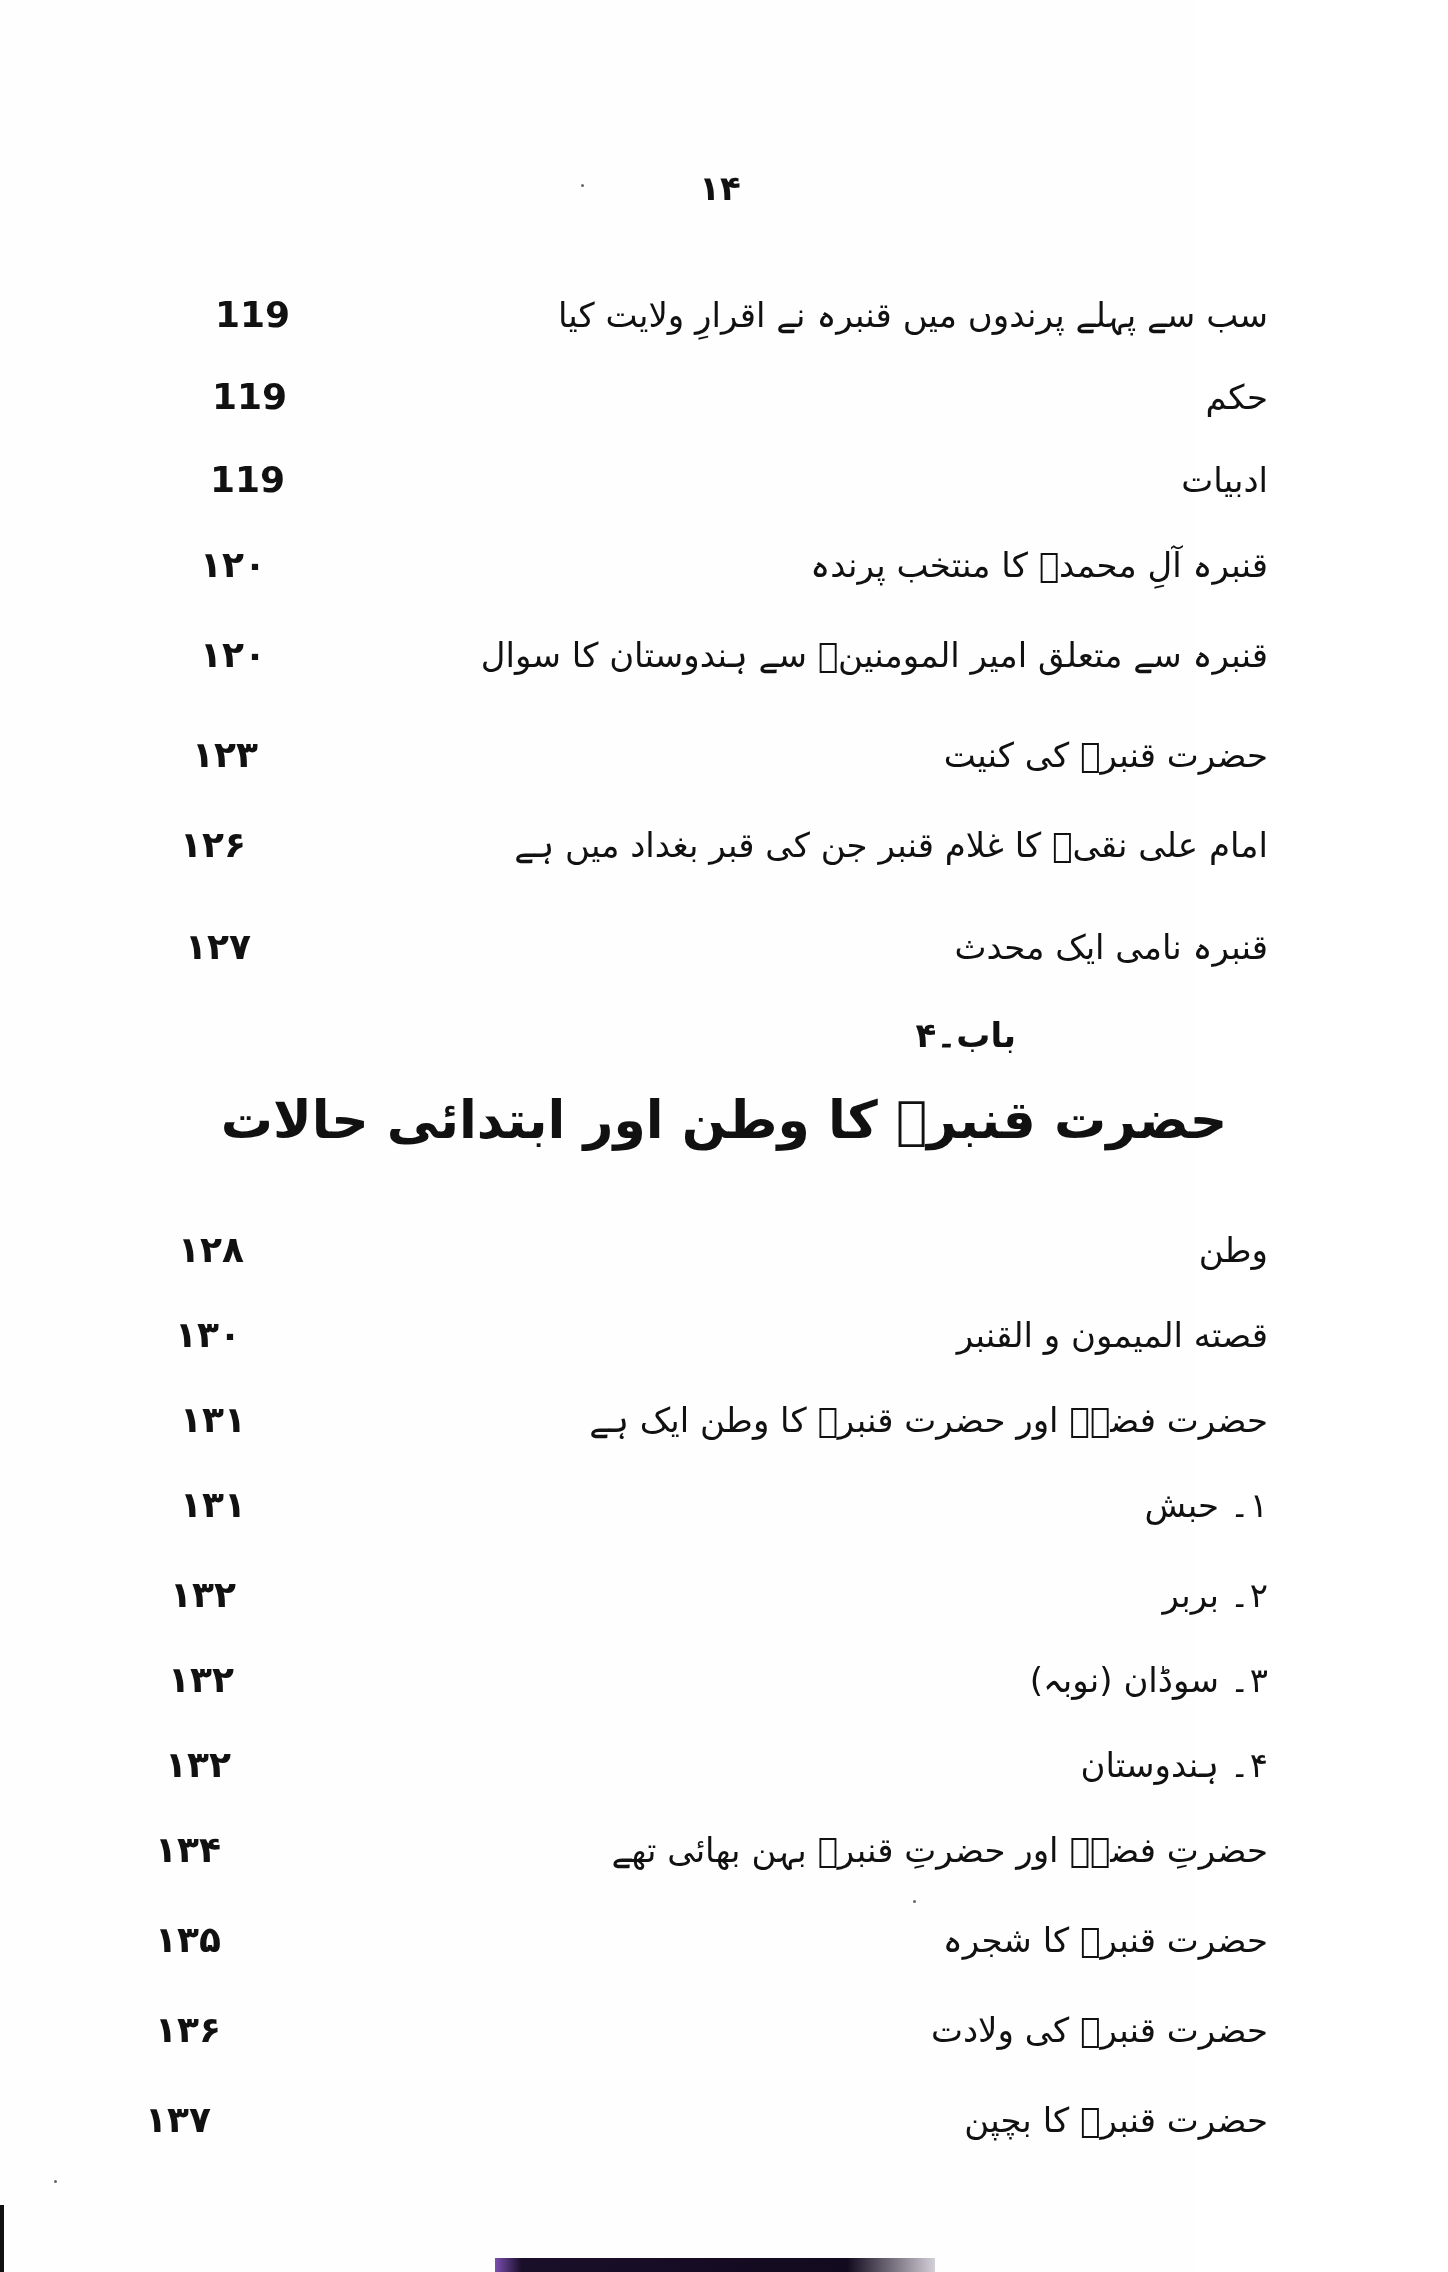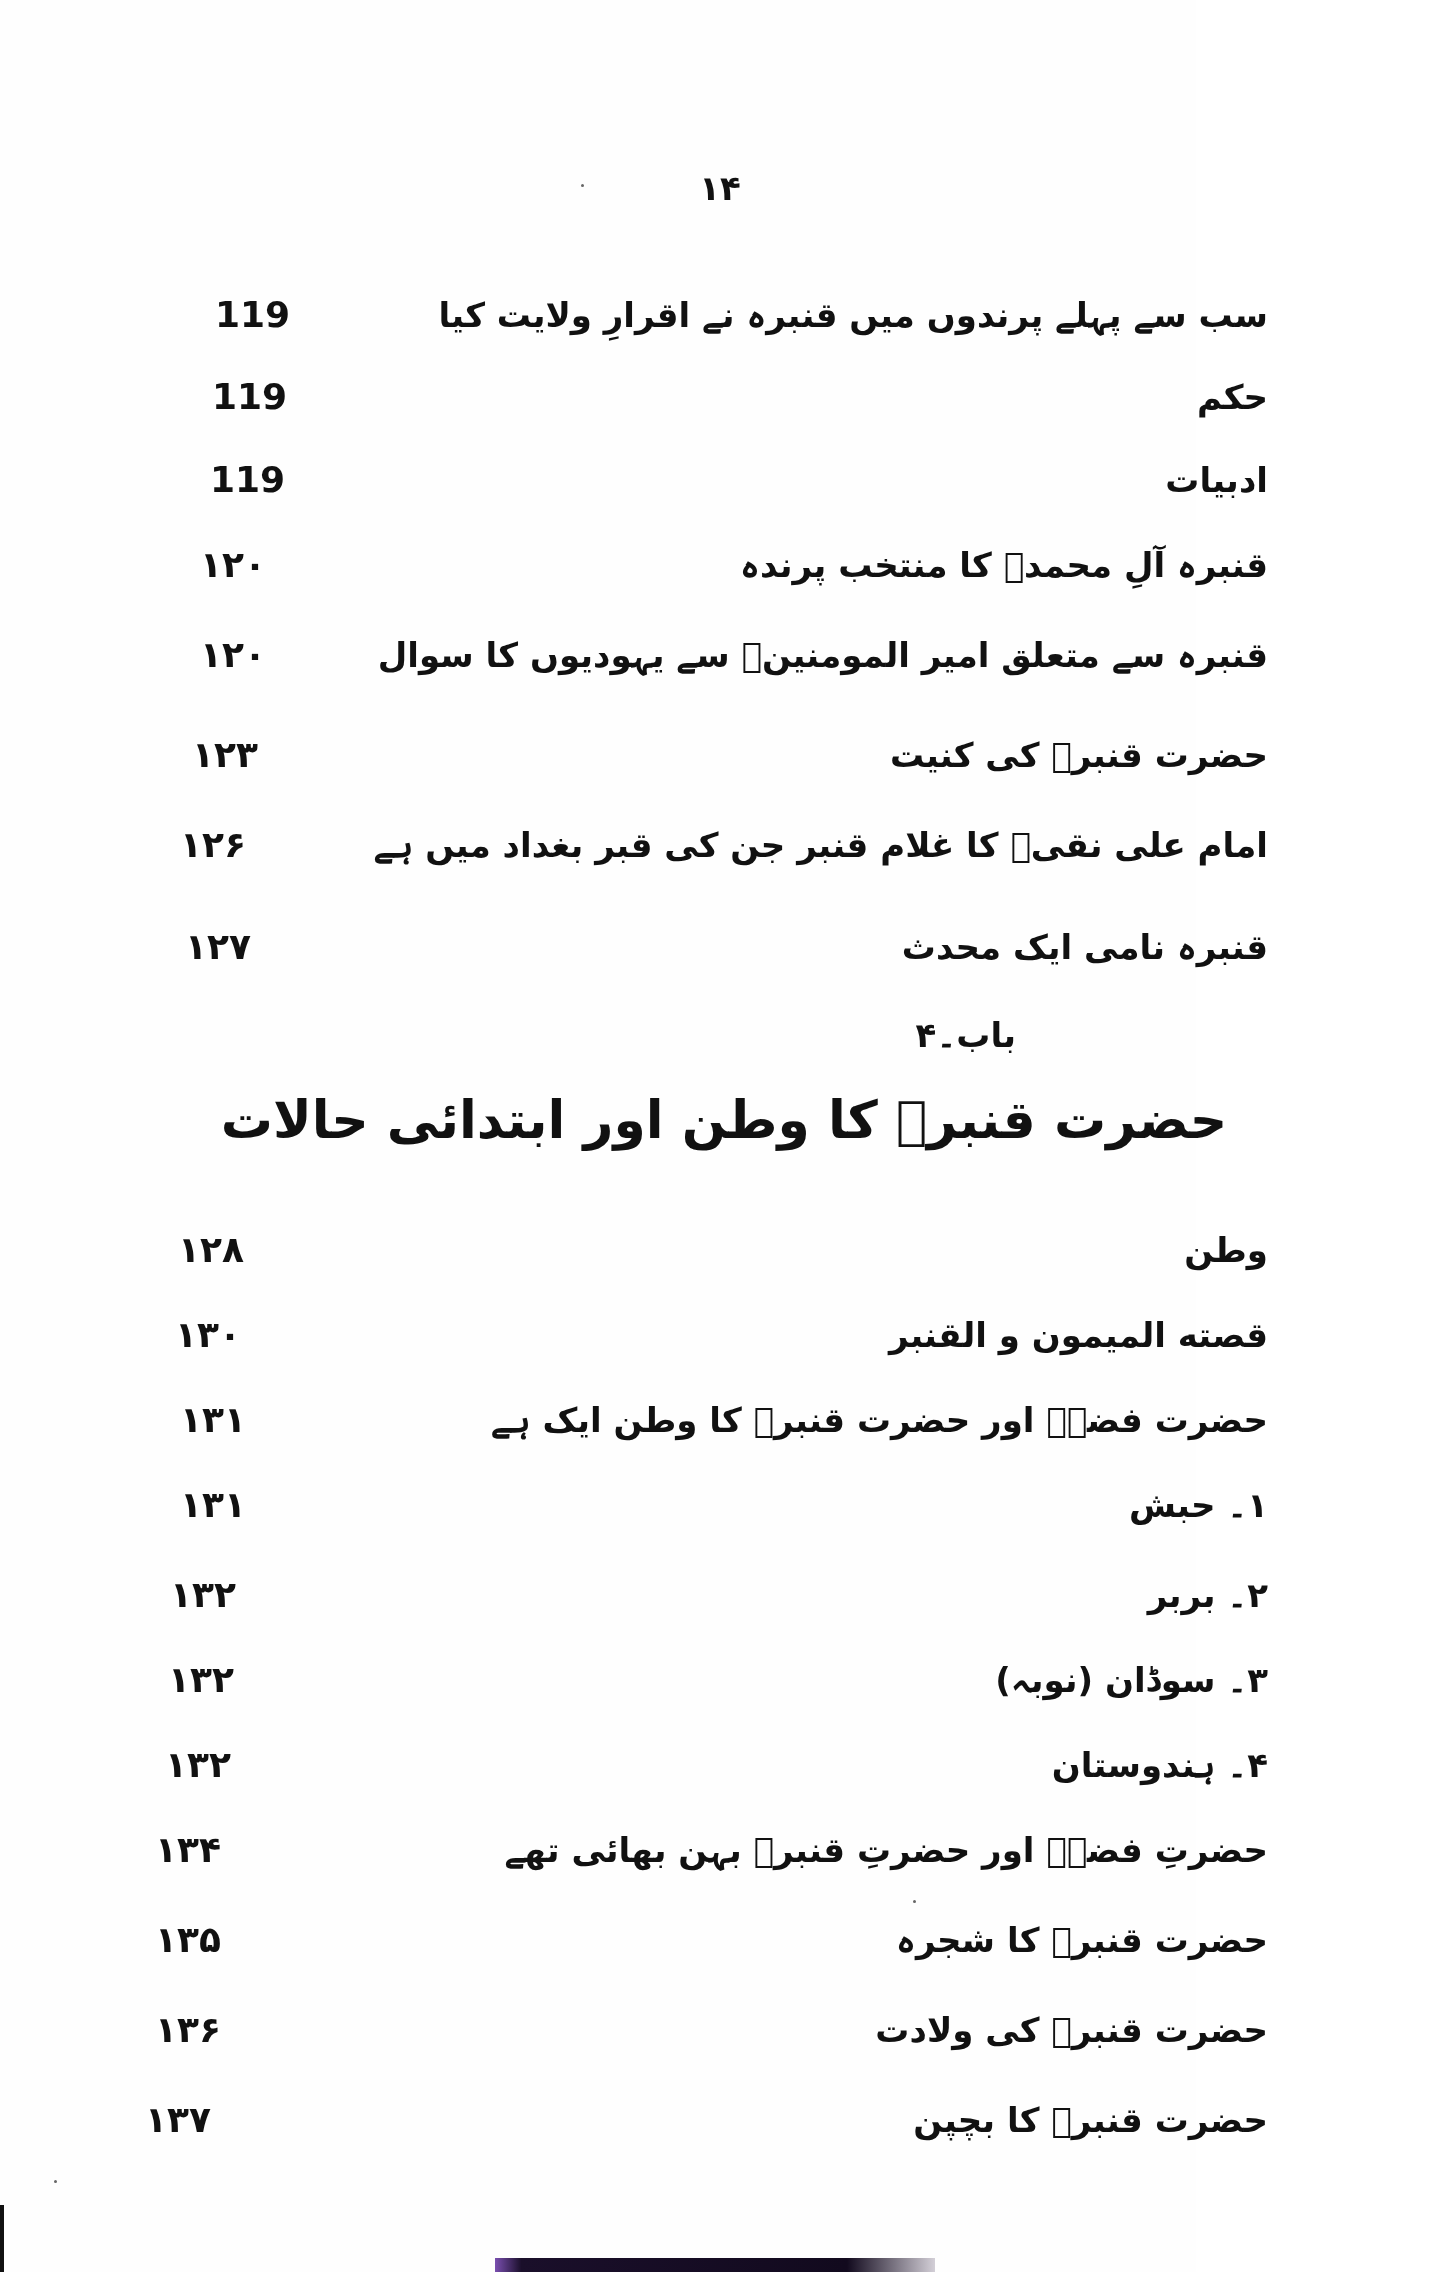--- a/index.html
+++ b/index.html
@@ -44,21 +44,21 @@
       width: 1448px;
       height: 70px;
     }
     .toc-title {
       position: absolute;
       right: 180px;
       top: 0;
       direction: rtl;
       text-align: right;
       font-size: 34px;
-      font-weight: bold;
+      font-weight: normal;
       white-space: nowrap;
       line-height: 70px;
     }
     .toc-page {
       position: absolute;
       top: 0;
       direction: rtl;
       font-size: 36px;
       font-weight: bold;
       line-height: 70px;
@@ -125,21 +125,21 @@
   </div>
   <div class="toc-row" style="top:445px;">
     <span class="toc-title">ادبیات</span>
     <span class="toc-page" style="left:210px;">119</span>
   </div>
   <div class="toc-row" style="top:530px;">
     <span class="toc-title">قنبرہ آلِ محمدؑ کا منتخب پرندہ</span>
     <span class="toc-page" style="left:200px;">۱۲۰</span>
   </div>
   <div class="toc-row" style="top:620px;">
-    <span class="toc-title">قنبرہ سے متعلق امیر المومنینؑ سے یہودیوں کا سوال</span>
+    <span class="toc-title">قنبرہ سے متعلق امیر المومنینؑ سے ہندوستان کا سوال</span>
     <span class="toc-page" style="left:200px;">۱۲۰</span>
   </div>
   <div class="toc-row" style="top:720px;">
     <span class="toc-title">حضرت قنبرؑ کی کنیت</span>
     <span class="toc-page" style="left:192px;">۱۲۳</span>
   </div>
   <div class="toc-row" style="top:810px;">
     <span class="toc-title">امام علی نقیؑ کا غلام قنبر جن کی قبر بغداد میں ہے</span>
     <span class="toc-page" style="left:180px;">۱۲۶</span>
   </div>

